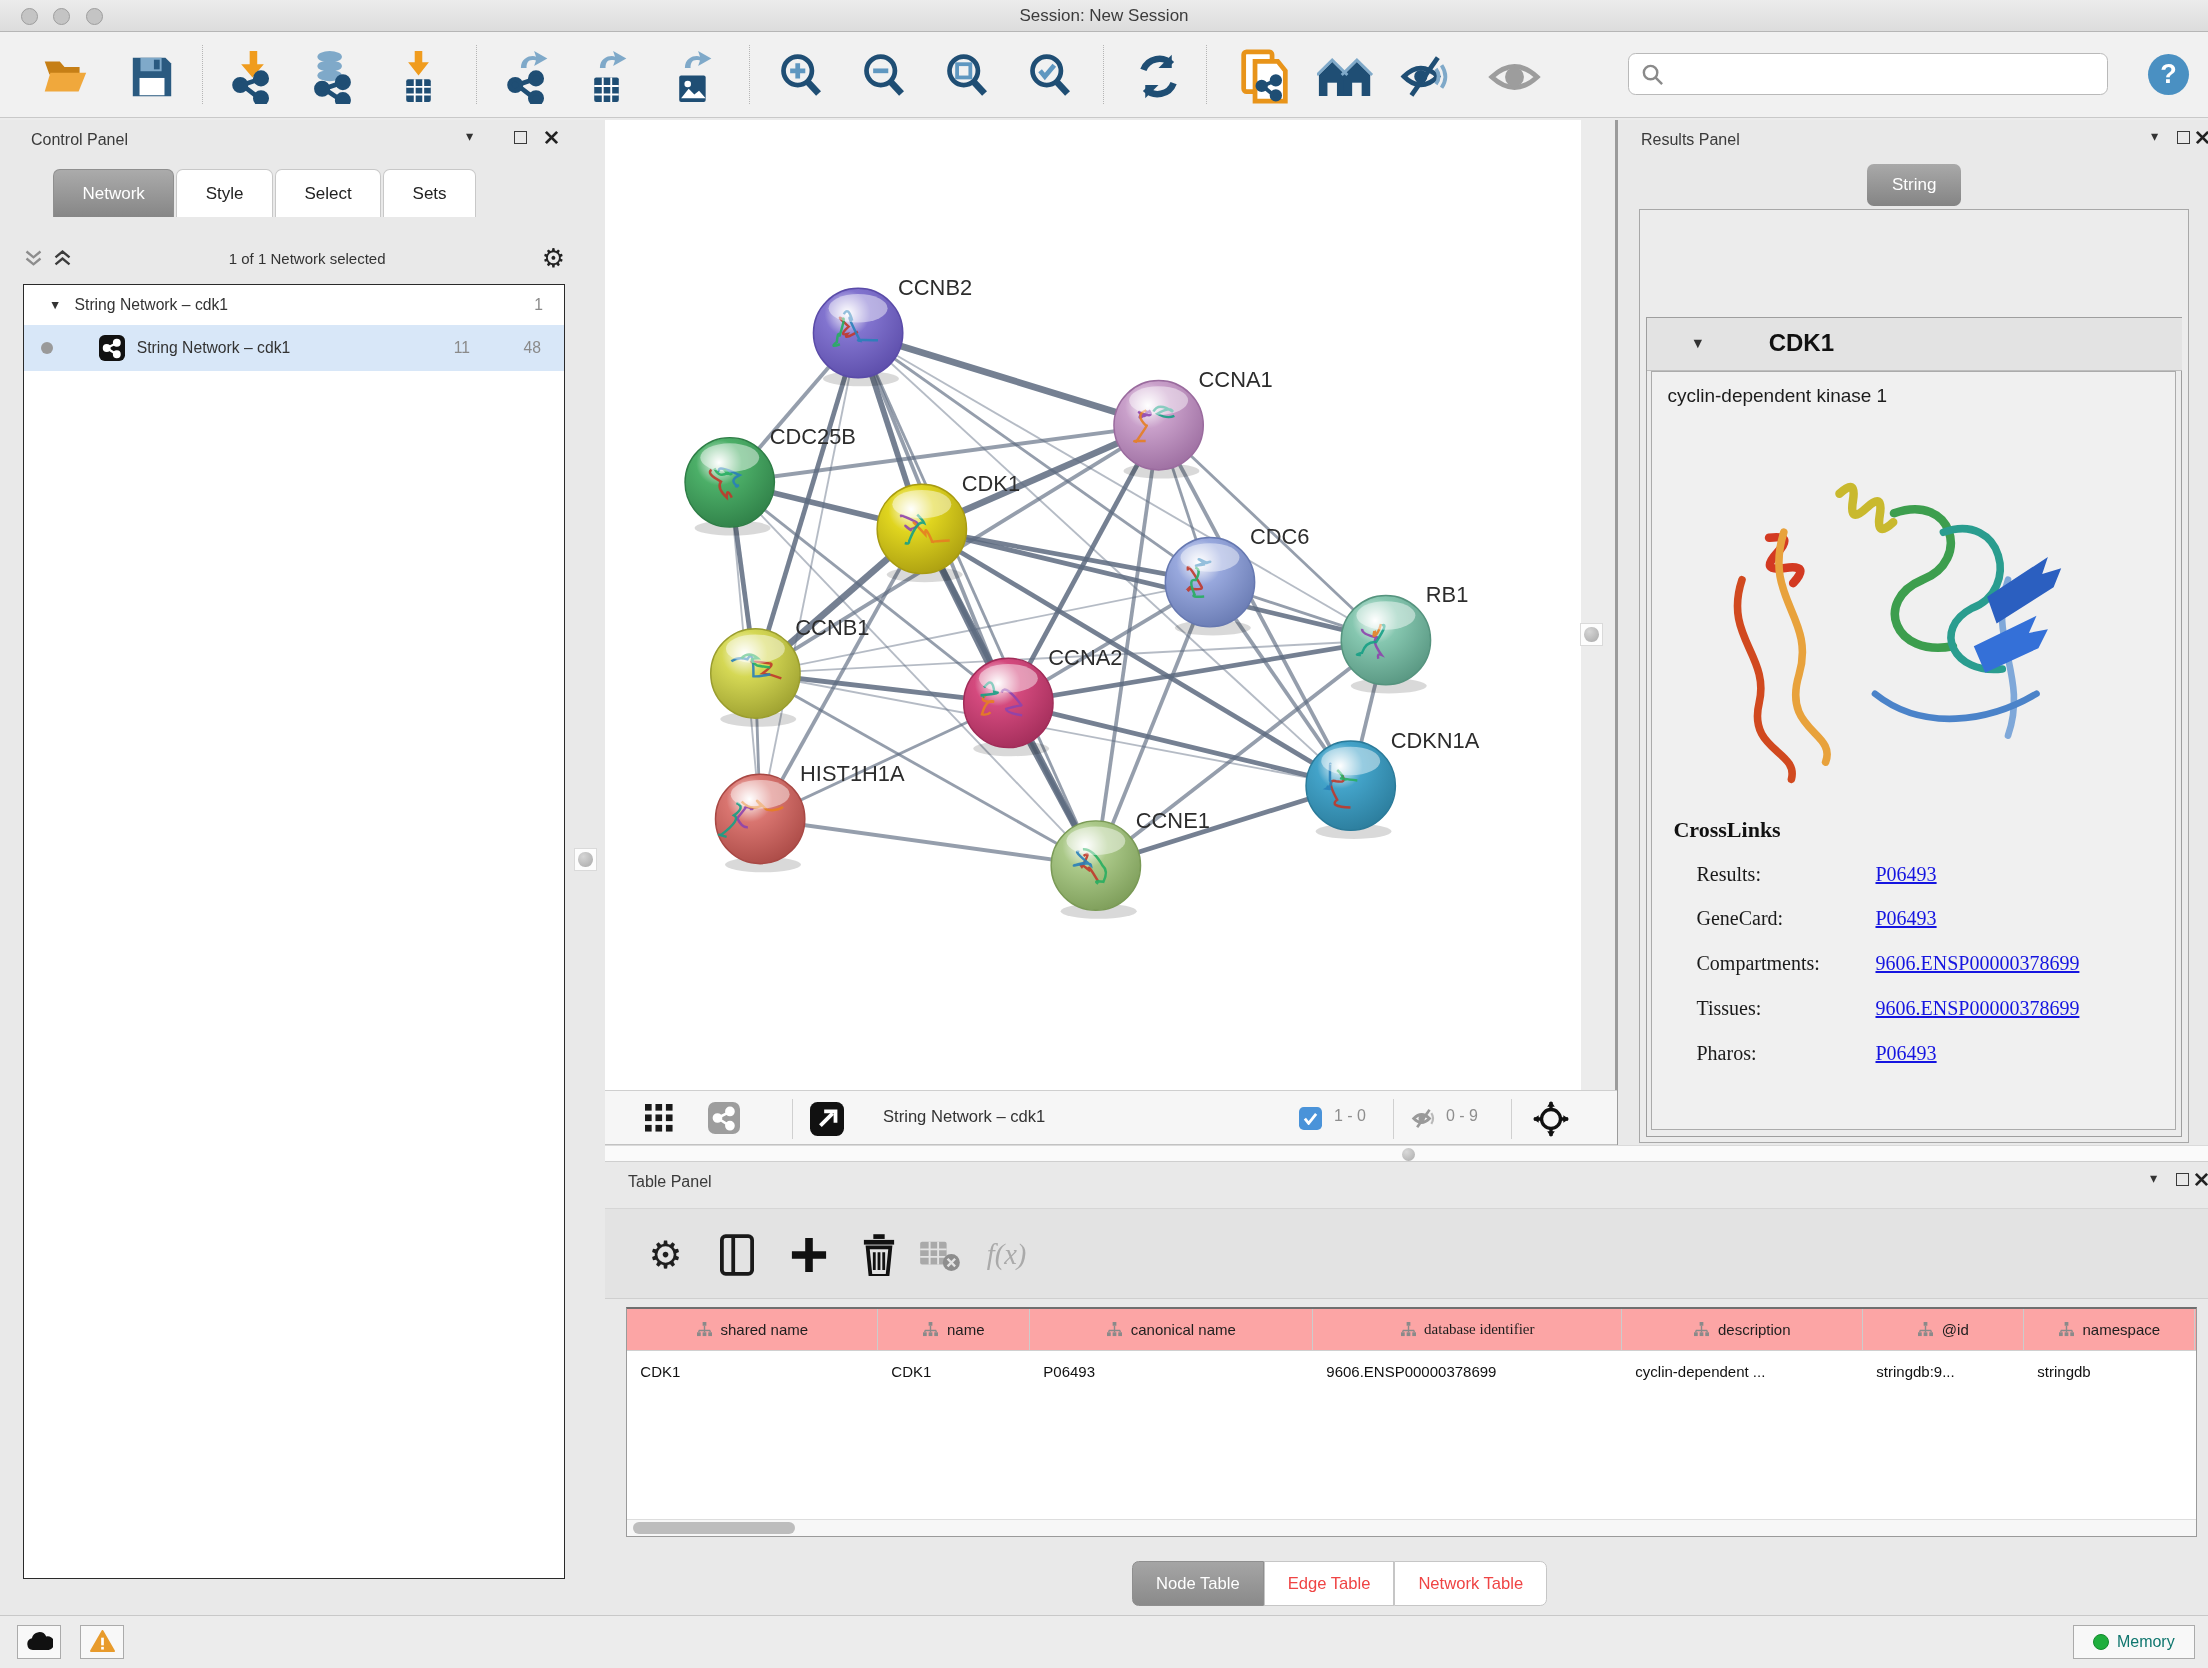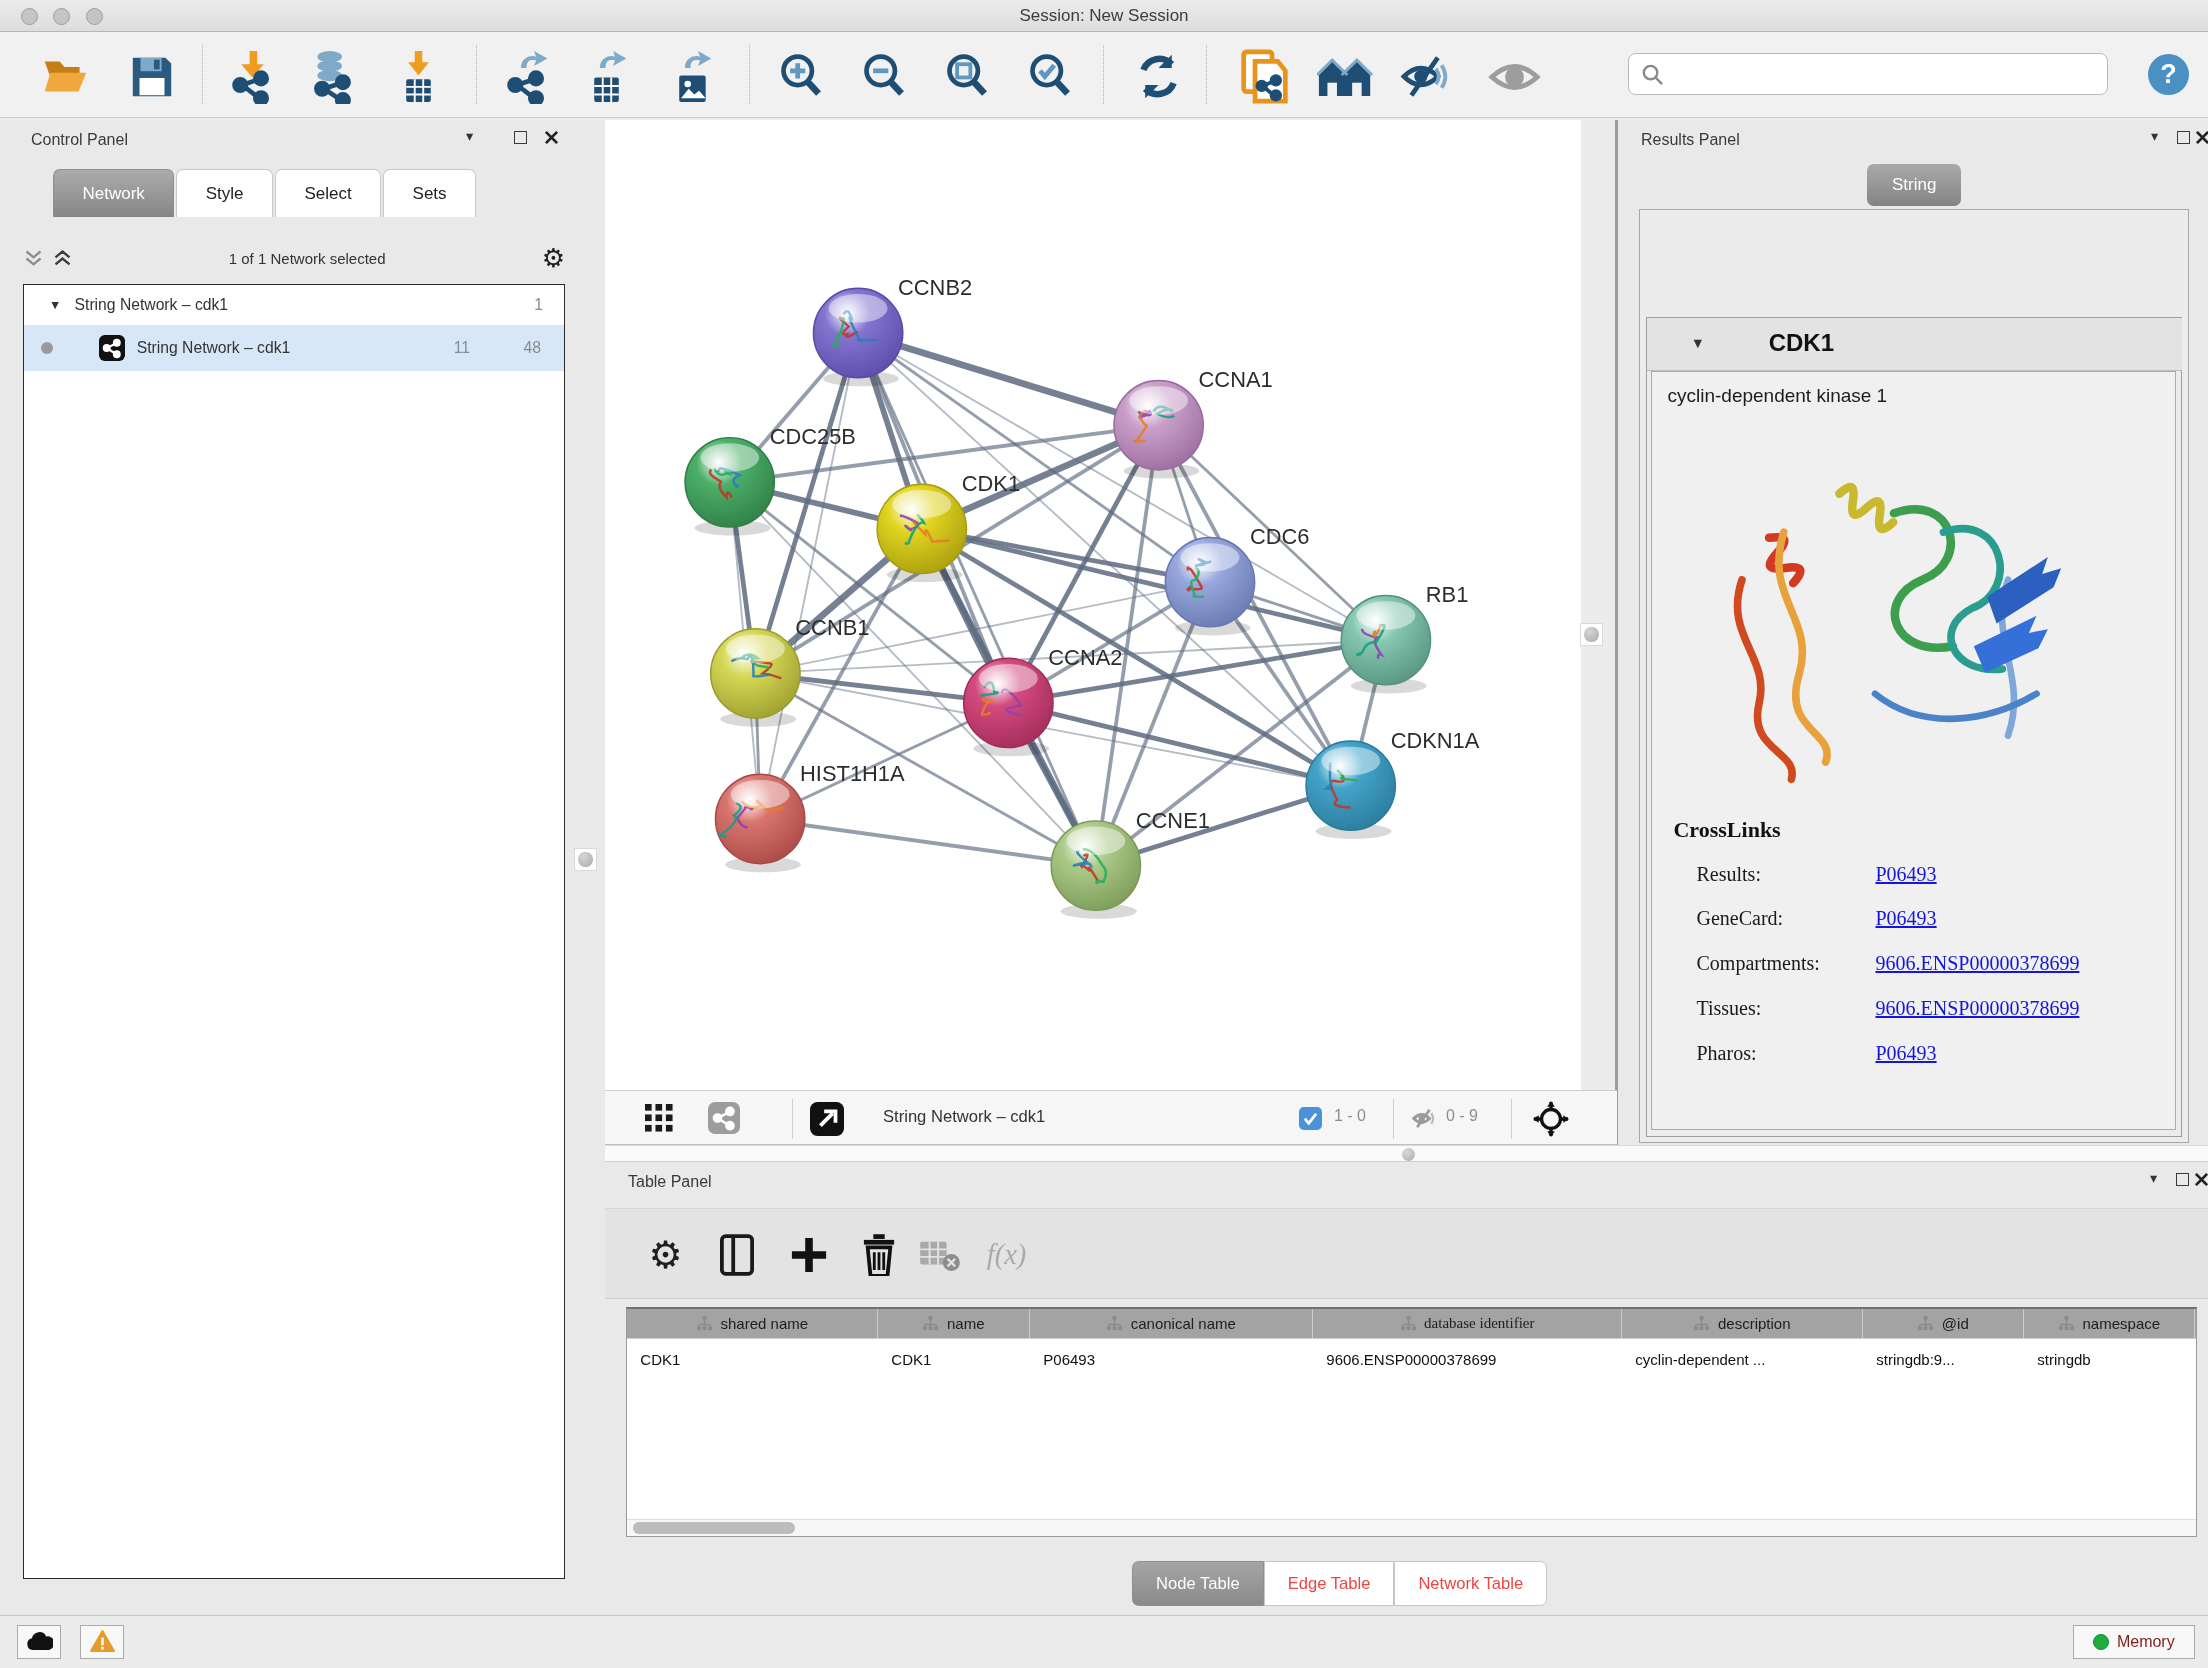--- a/index.html
+++ b/index.html
@@ -101,42 +101,42 @@
 
   
   #table-panel { position:absolute; left:605px; top:1162px; width:1604px; height:453px; background:#e9e9e9; }
   #tp-toolbar { position:absolute; left:0px; top:46px; width:1604px; height:91px;
     background:#e3e3e3; border-top:1px solid #d6d6d6; border-bottom:1px solid #cfcfcf; }
   .tp-ic { position:absolute; top:21px; width:49px; height:49px; display:flex;
     align-items:center; justify-content:center; }
   #fx { font-family:"Liberation Serif",serif; font-style:italic; font-size:28.5px; color:#aaa; }
   #tbl { position:absolute; left:21px; top:145px; width:1571px; height:230px; background:#fff;
     border:1px solid #9a9a9a; border-top:2.9px solid #6f6f6f; }
-  #tbl-head { display:flex; height:30px; background:#a3a3a3; border-bottom:1px solid #d0d0d0; }
+  #tbl-head { display:flex; height:42px; background:#fca5a5; border-bottom:1px solid #d0d0d0; }
   .th { display:flex; align-items:center; justify-content:center; gap:7.6px; font-size:15px;
     color:#1e1e1e; border-right:1px solid #cccccc; overflow:hidden; white-space:nowrap; }
   #tbl-row { display:flex; height:40px; }
   .td { display:flex; align-items:center; padding-left:13.3px; font-size:15px; color:#111;
     overflow:hidden; white-space:nowrap; }
   #tbl-scroll { position:absolute; left:0; bottom:0; width:1569px; height:17px; background:#f7f7f7;
     border-top:1px solid #ddd; }
   #tbl-thumb { position:absolute; left:5.7px; top:1.9px; width:162px; height:12.4px; background:#bdbdbd; border-radius:6.7px; }
   #tp-tabs { position:absolute; left:527px; top:399px; display:flex; }
   .bt-tab { height:45px; padding:0 23px; background:#fff; border:1px solid #c6c6c6; font-size:16.6px;
     display:flex; align-items:center; color:#ef4444; }
   .bt-tab:first-child { border-radius:6.7px 0 0 6.7px; }
   .bt-tab:last-child { border-radius:0 6.7px 6.7px 0; }
   .bt-tab.sel { background:linear-gradient(#a5a5a5,#8a8a8a); color:#fff; border-color:#8f8f8f; }
 
   
   #statusbar { position:absolute; left:0; top:1615px; width:2208px; height:53px;
     background:#ececec; border-top:1.9px solid #c8c8c8; }
   .sb-btn { position:absolute; top:8.6px; height:34px; background:#f8f8f8; border:1.9px solid #ababab;
     display:flex; align-items:center; justify-content:center; }
-  #memory-btn { left:2073px; width:122px; gap:7.6px; font-size:16px; color:#7f1d1d; }
+  #memory-btn { left:2073px; width:122px; gap:7.6px; font-size:16px; color:#0f766e; }
   #mem-dot { width:16px; height:16px; border-radius:50%; background:#1fae3d; border:1px solid #148a2e; }
 
   svg { display:block; }
   text { font-family:"Liberation Sans",sans-serif; }
 </style>
 </head>
 <body>
 
 <div id="titlebar">
   <span class="tl" style="left:21px"></span>

